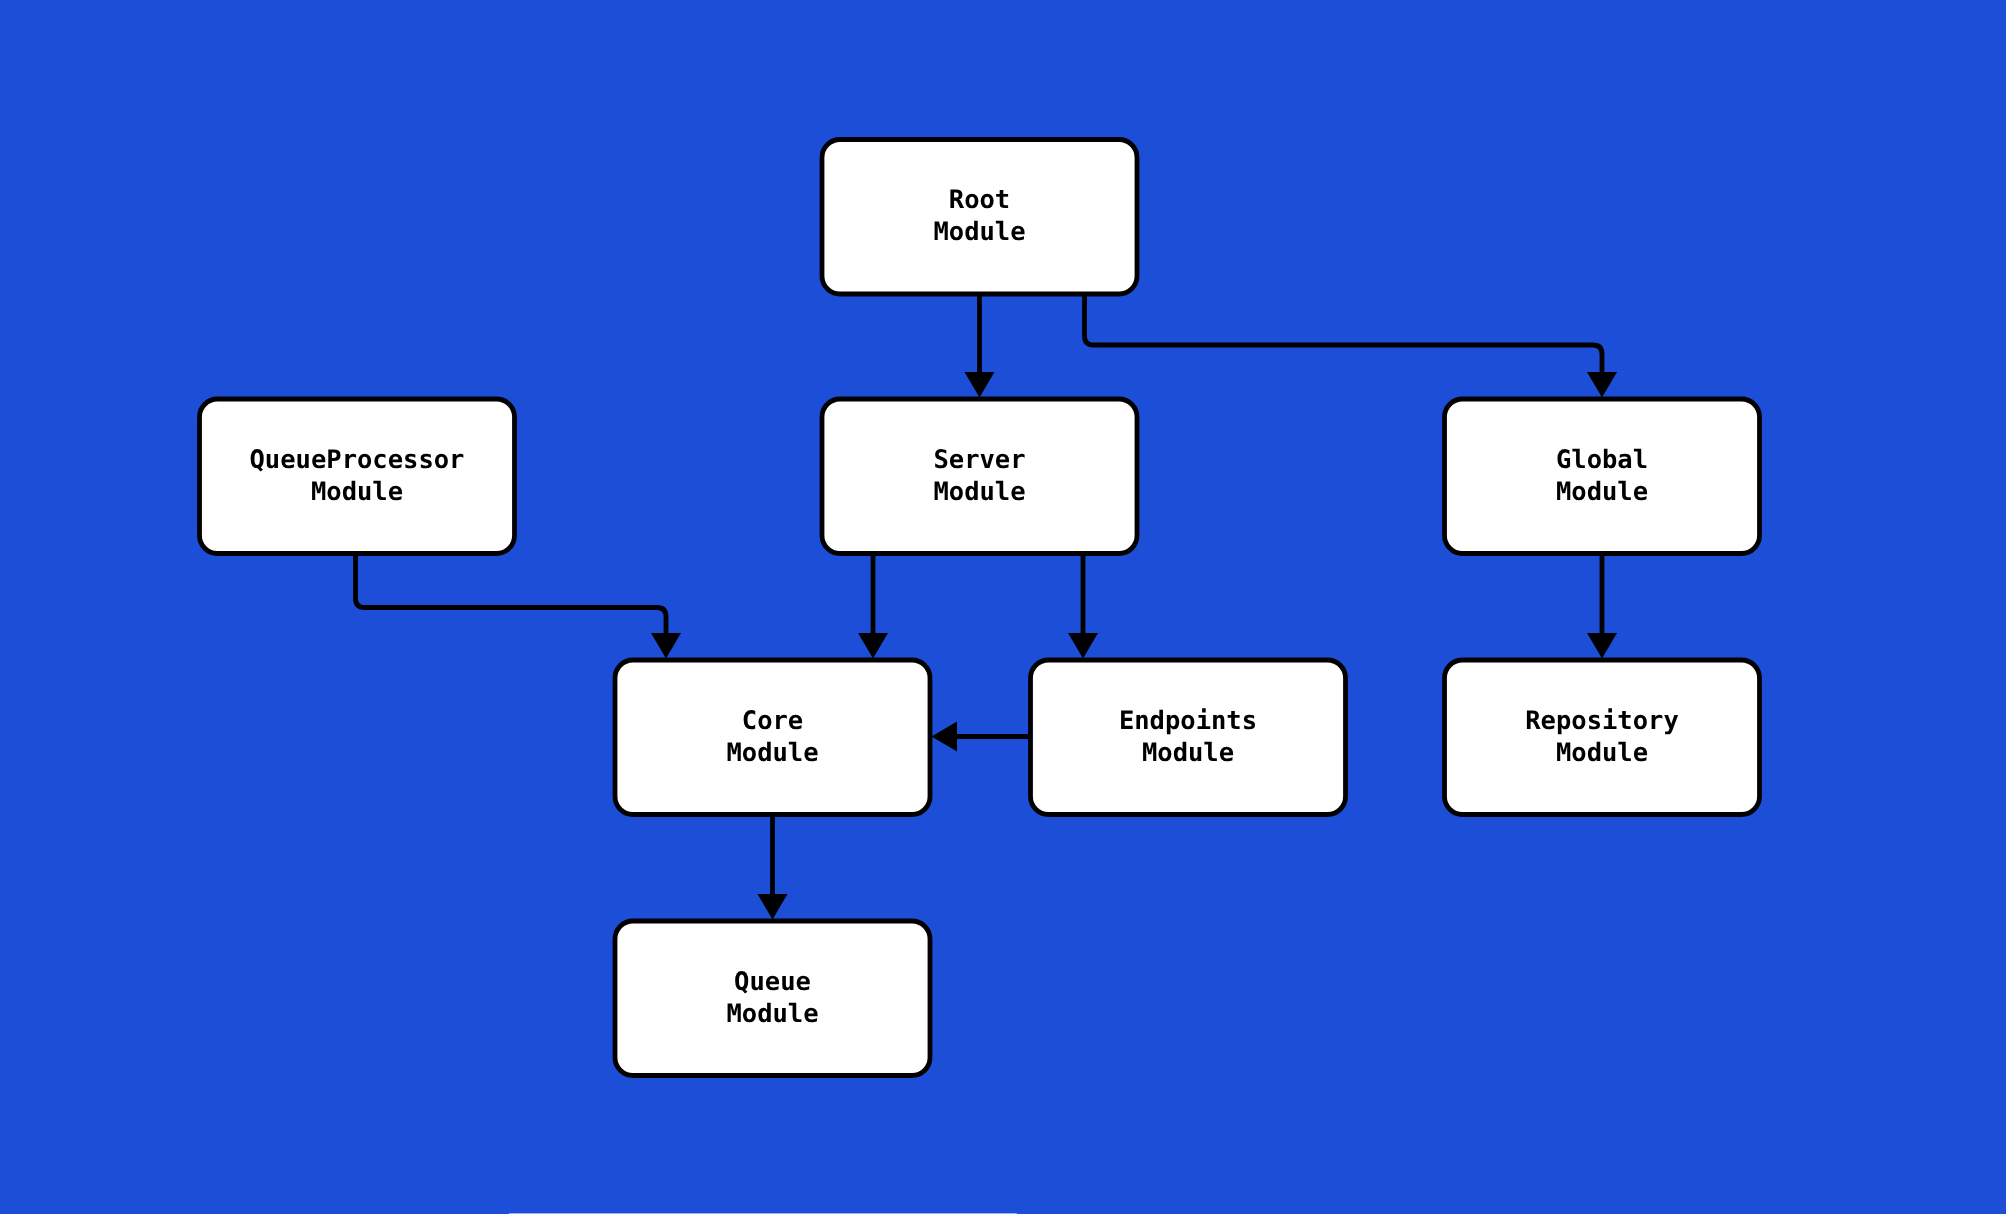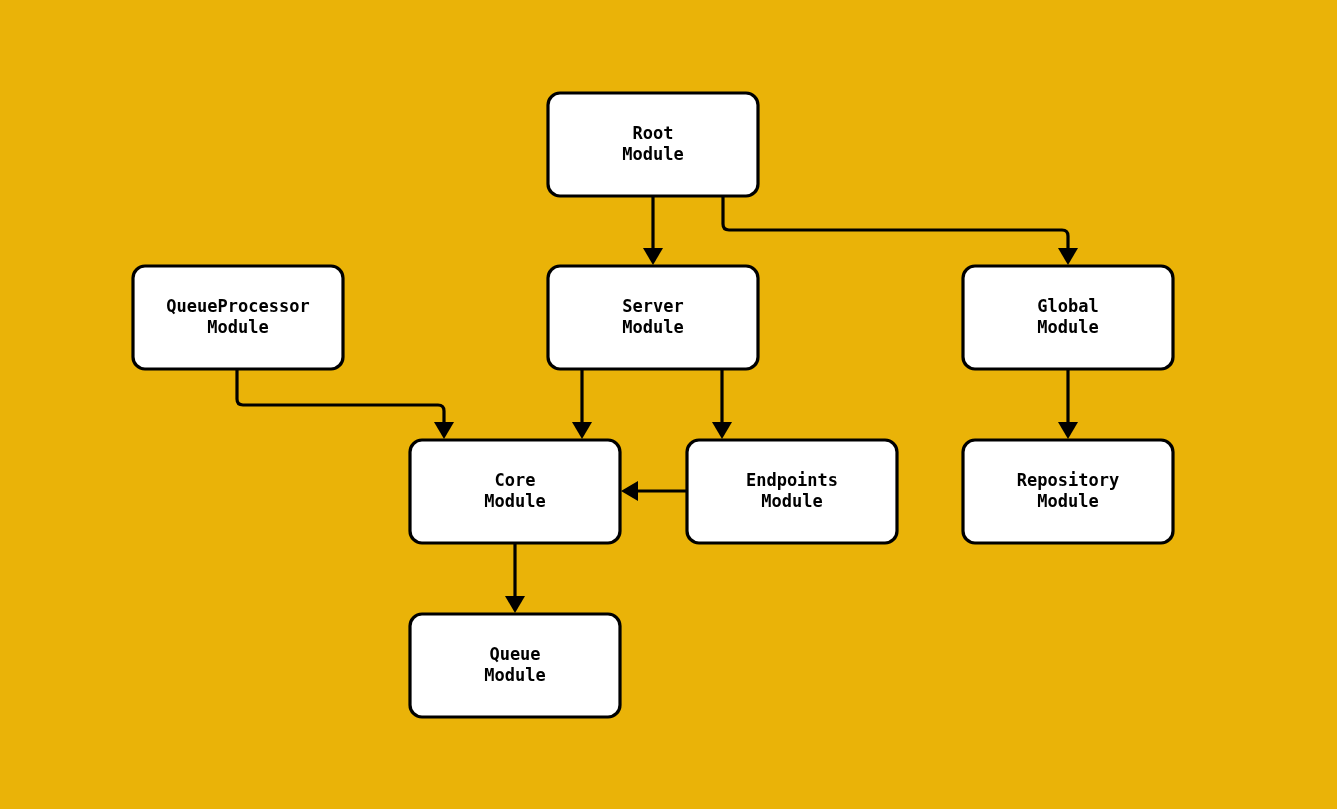--- a/index.html
+++ b/index.html
@@ -11,21 +11,21 @@
   body {
     width: 1337px;
     height: 809px;
     overflow: hidden;
     font-family: "DejaVu Sans Mono", "Liberation Mono", monospace;
   }
   #diagram-canvas {
     position: relative;
     width: 1337px;
     height: 809px;
-    background: #eab308;
+    background: #1d4ed8;
   }
   svg#diagram-svg {
     display: block;
     width: 1337px;
     height: 809px;
   }
   .node-box {
     fill: #ffffff;
     stroke: #000000;
     stroke-width: 3.2;

